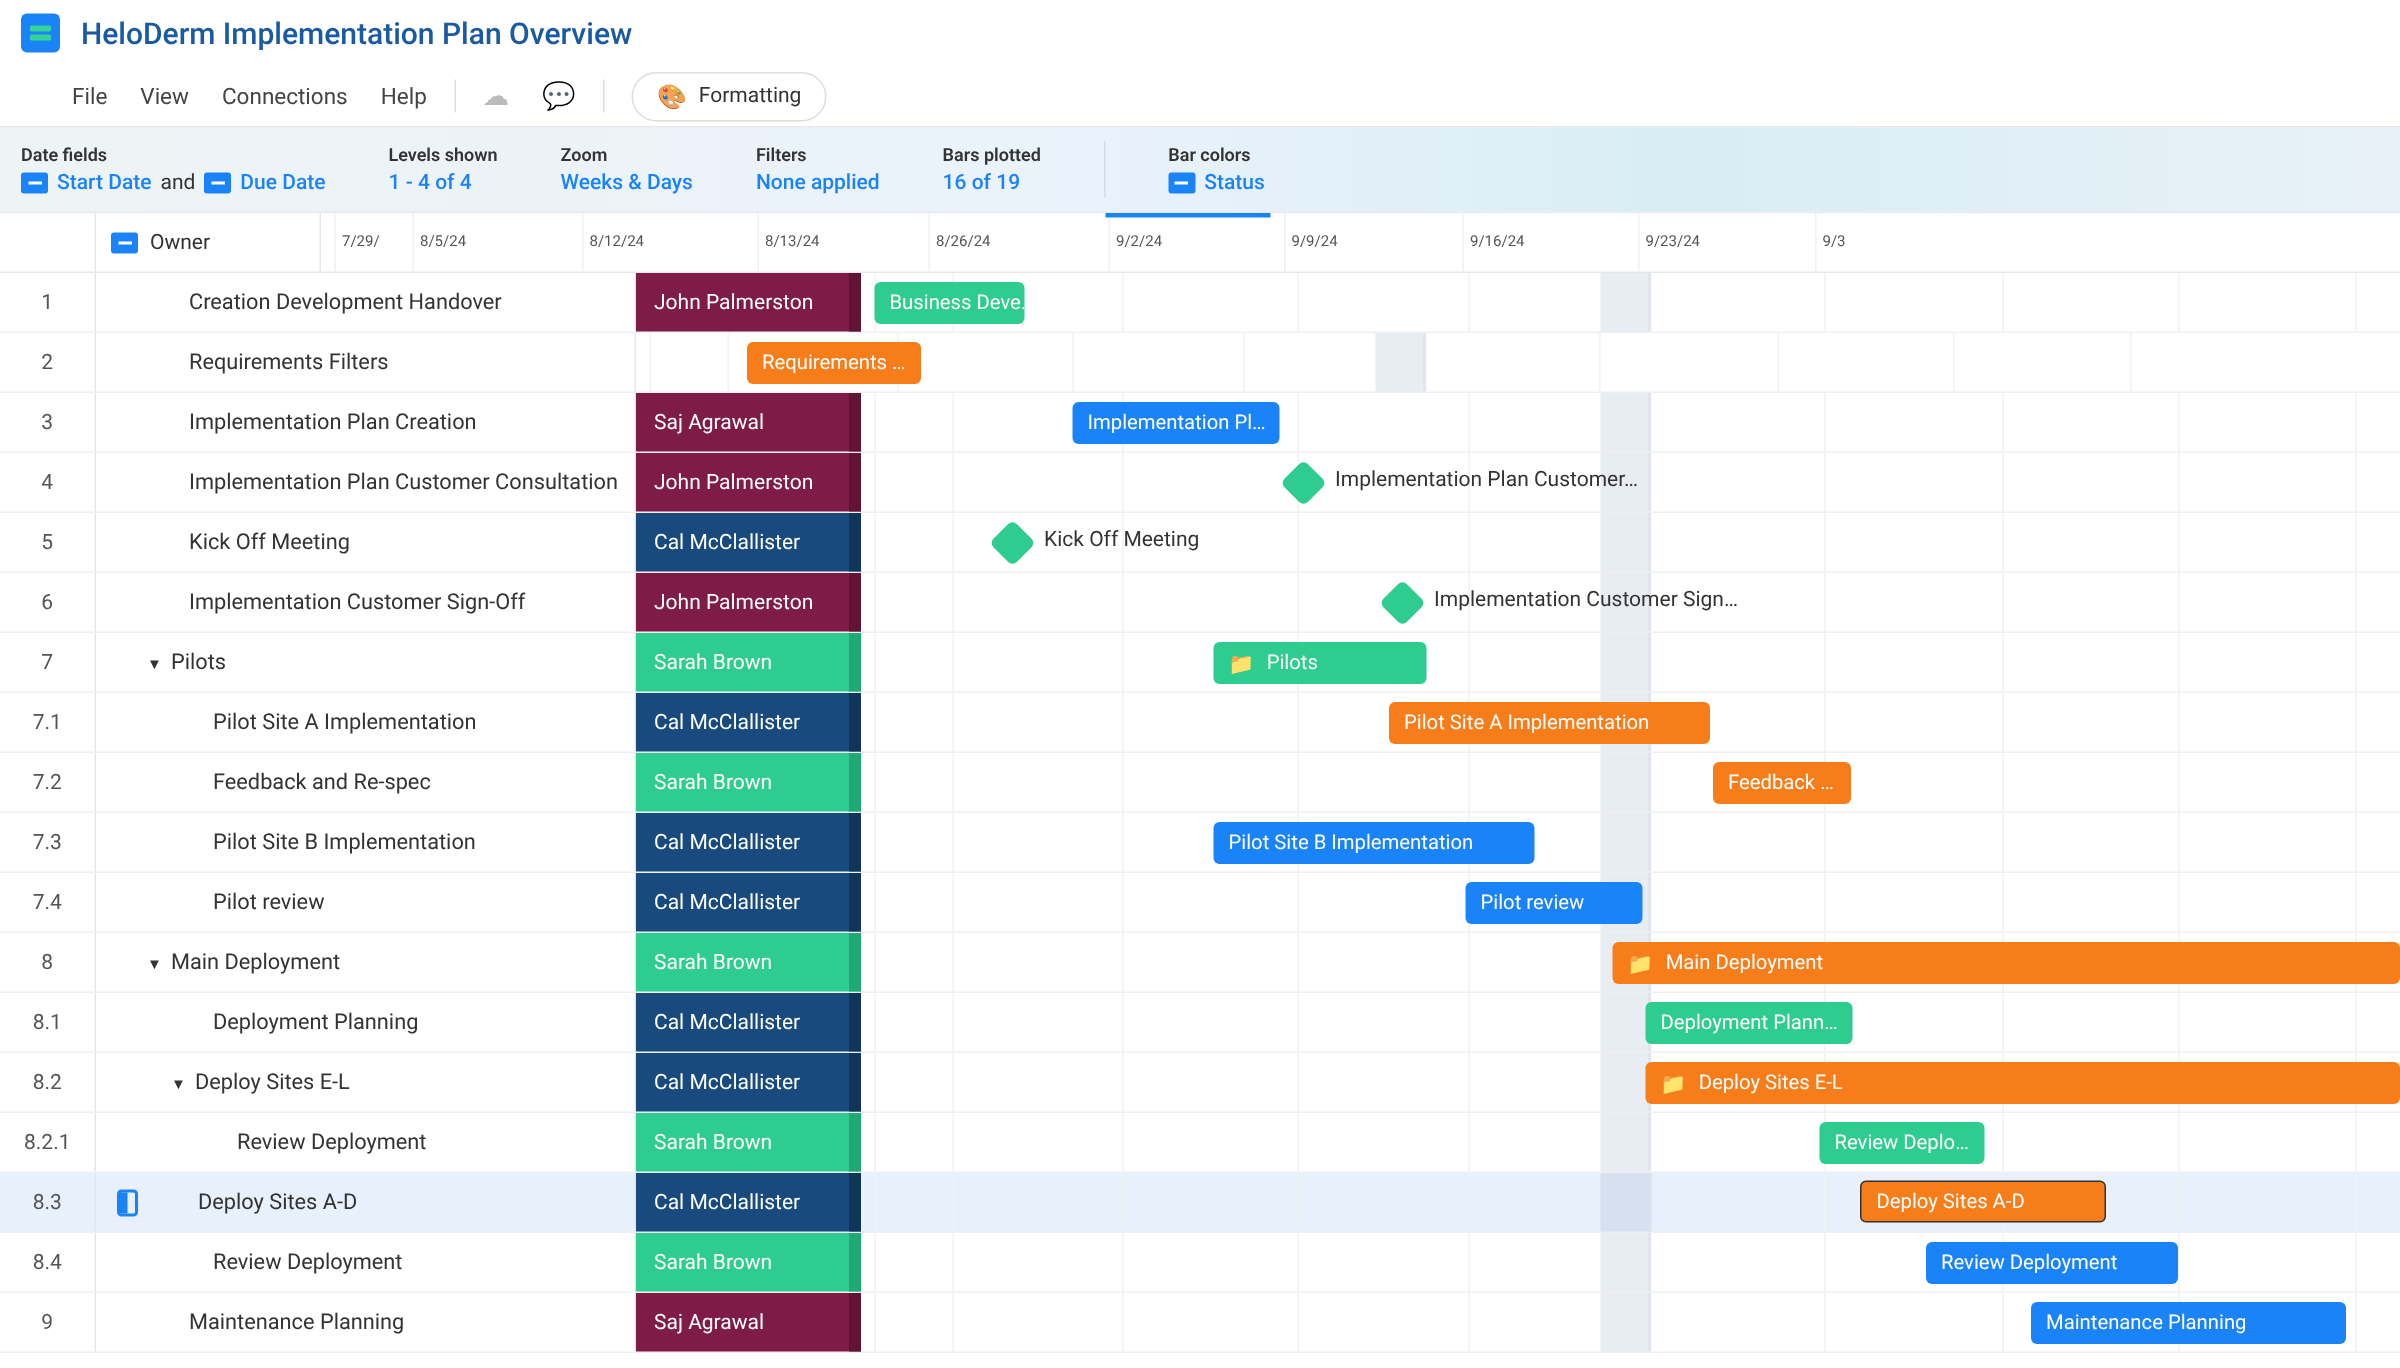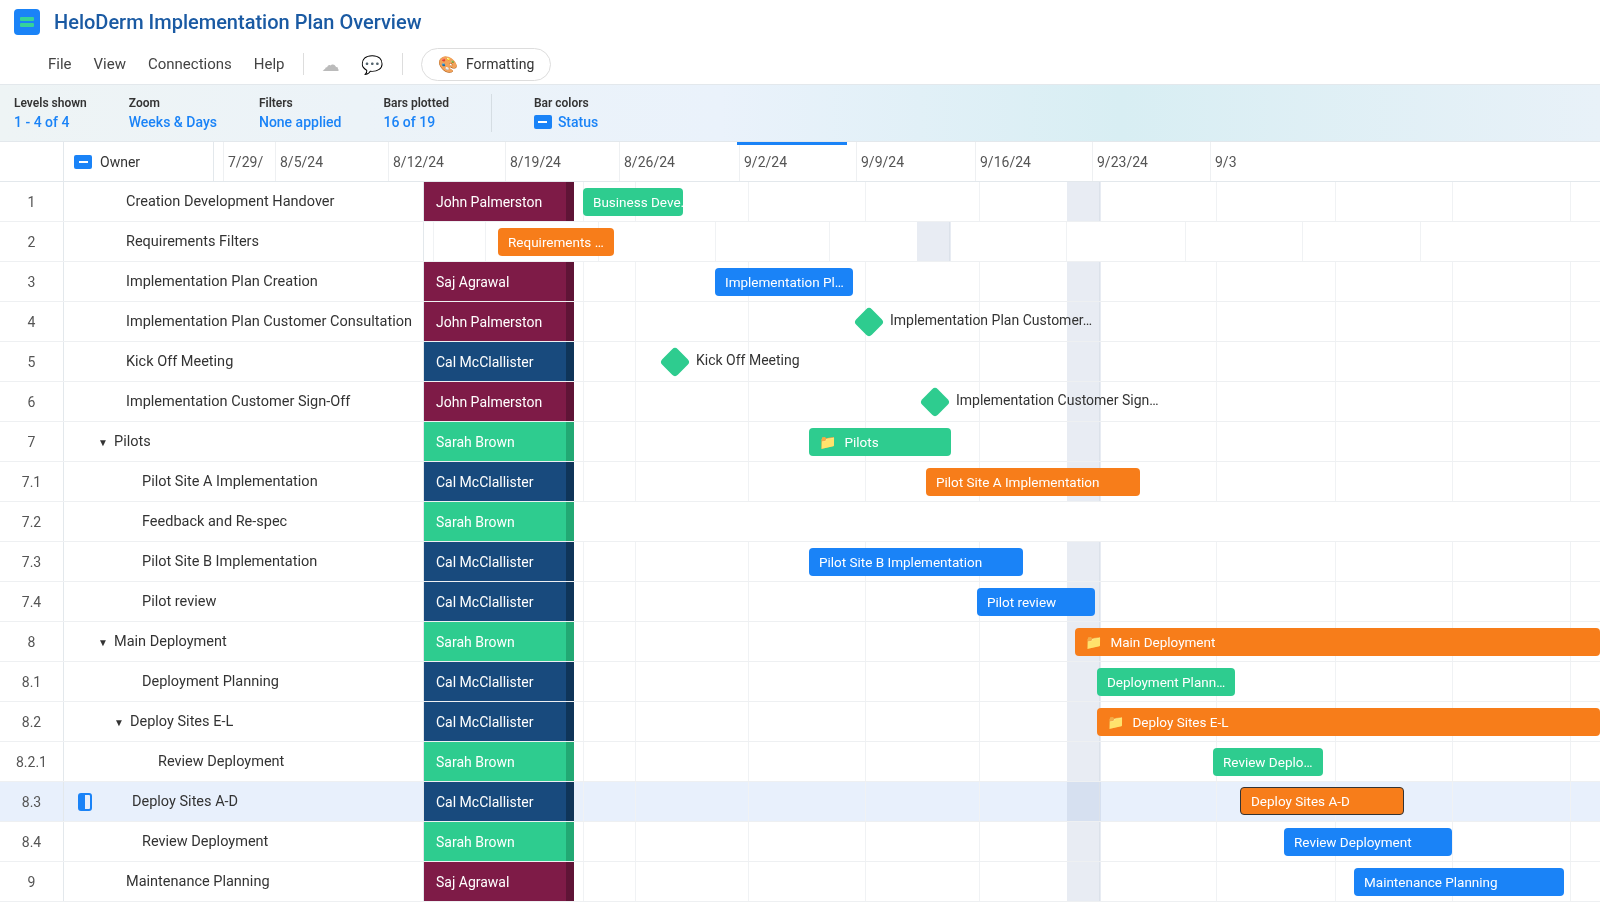--- a/index.html
+++ b/index.html
@@ -28,21 +28,21 @@
   .grid { position:relative; width:1600px; }
   .grid-head { display:flex; height:40px; border-bottom:1px solid #e3e8ec; }
   .col-num { width:64px; border-right:1px solid #e3e8ec;}
   .col-task { width:360px; border-right:1px solid #e3e8ec; display:flex; align-items:center; padding-left:10px; gap:8px; font-size:14px; color:#333; position:relative;}
   .col-task .tag-icon{ position:absolute; right:40px; color:#1a83f7; font-size:16px;}
   .col-task .caret-icon{ position:absolute; right:14px; color:#888; font-size:11px;}
   .col-owner { width:150px; border-right:1px solid #e3e8ec; display:flex; align-items:center; padding-left:10px; gap:8px; font-size:14px;}
   .chip-icon{ width:18px; height:14px; background:#1a83f7; border-radius:2px; display:inline-flex; align-items:center; justify-content:center; flex-shrink:0;}
   .chip-icon::after{content:""; width:9px; height:2px; background:#fff;}
   .timeline-head { flex:1; display:flex; align-items:center; position:relative; overflow:hidden;}
-  .date-col { position:absolute; top:0; bottom:0; border-left:1px solid #eef0f2; font-size:14px; color:#555; display:flex; align-items:center; padding-left:4px;}
+  .date-col { position:absolute; top:0; bottom:0; border-left:1px solid #eef0f2; font-size:10px; color:#555; display:flex; align-items:center; padding-left:4px;}
   
   .row { display:flex; height:40px; border-bottom:1px solid #eef0f2; position:relative;}
   .row.sel { background:#e8f0fc;}
   .row .num { width:64px; border-right:1px solid #e3e8ec; display:flex; align-items:center; justify-content:center; font-size:14px; color:#555;}
   .row .task { width:360px; border-right:1px solid #e3e8ec; display:flex; align-items:center; font-size:14.5px; color:#333; position:relative;}
   .row .task .caret { width:10px; display:inline-block; font-size:10px; color:#333; margin-right:6px;}
   .row .owner { width:150px; display:flex; align-items:center; color:#fff; font-size:14px; padding-left:12px; position:relative;}
   .row .owner .stripe { position:absolute; right:0; top:0; bottom:0; width:8px; }
   .row .timeline { flex:1; position:relative; overflow:visible;}
   .today-band { position:absolute; top:0; bottom:0; background:rgba(150,170,200,0.22); z-index:0; pointer-events:none;}
@@ -86,20 +86,30 @@
   <span class="icon" style="color:#333">💬</span>
   <span class="sep"></span>
   <div class="fmt-btn">
     <span class="palette">🎨</span>
     <span>Formatting</span>
   </div>
 </div>
 
 <div class="toolbar">
   <div class="tb-group">
+    <div class="tb-label">Date fields</div>
+    <div class="tb-value">
+      <span class="blue-chip"></span>
+      <span>Start Date</span>
+      <span class="dark">and</span>
+      <span class="blue-chip"></span>
+      <span>Due Date</span>
+    </div>
+  </div>
+  <div class="tb-group">
     <div class="tb-label">Levels shown</div>
     <div class="tb-value">1 - 4 of 4</div>
   </div>
   <div class="tb-group">
     <div class="tb-label">Zoom</div>
     <div class="tb-value">Weeks &amp; Days</div>
   </div>
   <div class="tb-group">
     <div class="tb-label">Filters</div>
     <div class="tb-value">None applied</div>
@@ -122,21 +132,21 @@
   <div class="grid-head">
     <div class="col-num"></div>
     <div class="col-owner">
       <span class="chip-icon"></span>
       <span>Owner</span>
     </div>
     <div class="timeline-head" id="timeline-head">
         <div class="date-col" style="left: 9px;">7/29/</div>
         <div class="date-col" style="left: 61px;">8/5/24</div>
         <div class="date-col" style="left: 174px;">8/12/24</div>
-        <div class="date-col" style="left: 291px;">8/19/24</div>
+        <div class="date-col" style="left: 291px;">8/13/24</div>
         <div class="date-col" style="left: 405px;">8/26/24</div>
         <div class="date-col" style="left: 525px;">9/2/24</div>
         <div class="date-col" style="left: 642px;">9/9/24</div>
         <div class="date-col" style="left: 761px;">9/16/24</div>
         <div class="date-col" style="left: 878px;">9/23/24</div>
         <div class="date-col" style="left: 996px;">9/3</div>
         <div class="today-line" style="left: 523px; width: 110px;"></div>
       </div>
   </div>
   <div id="rows">
@@ -344,20 +354,36 @@
       </div>
       <div class="row">
         <div class="num">7.2</div>
         <div class="task">
           <span style="padding-left: 78px;">Feedback and Re-spec</span>
         </div>
         <div class="owner ow-teal">
           <span>Sarah Brown</span>
           <div class="stripe"></div>
         </div>
+        <div class="timeline">
+          <div class="vgrid" style="left: 9px;"></div>
+          <div class="vgrid" style="left: 61px;"></div>
+          <div class="vgrid" style="left: 174px;"></div>
+          <div class="vgrid" style="left: 291px;"></div>
+          <div class="vgrid" style="left: 405px;"></div>
+          <div class="vgrid" style="left: 525px;"></div>
+          <div class="vgrid" style="left: 642px;"></div>
+          <div class="vgrid" style="left: 761px;"></div>
+          <div class="vgrid" style="left: 878px;"></div>
+          <div class="vgrid" style="left: 996px;"></div>
+          <div class="today-band" style="left: 493px; width: 34px;"></div>
+          <div class="bar b-orange" style="left: 568px; width: 92px;">
+            <span>Feedback …</span>
+          </div>
+        </div>
       </div>
       <div class="row">
         <div class="num">7.3</div>
         <div class="task">
           <span style="padding-left: 78px;">Pilot Site B Implementation</span>
         </div>
         <div class="owner ow-navy">
           <span>Cal McClallister</span>
           <div class="stripe"></div>
         </div>

